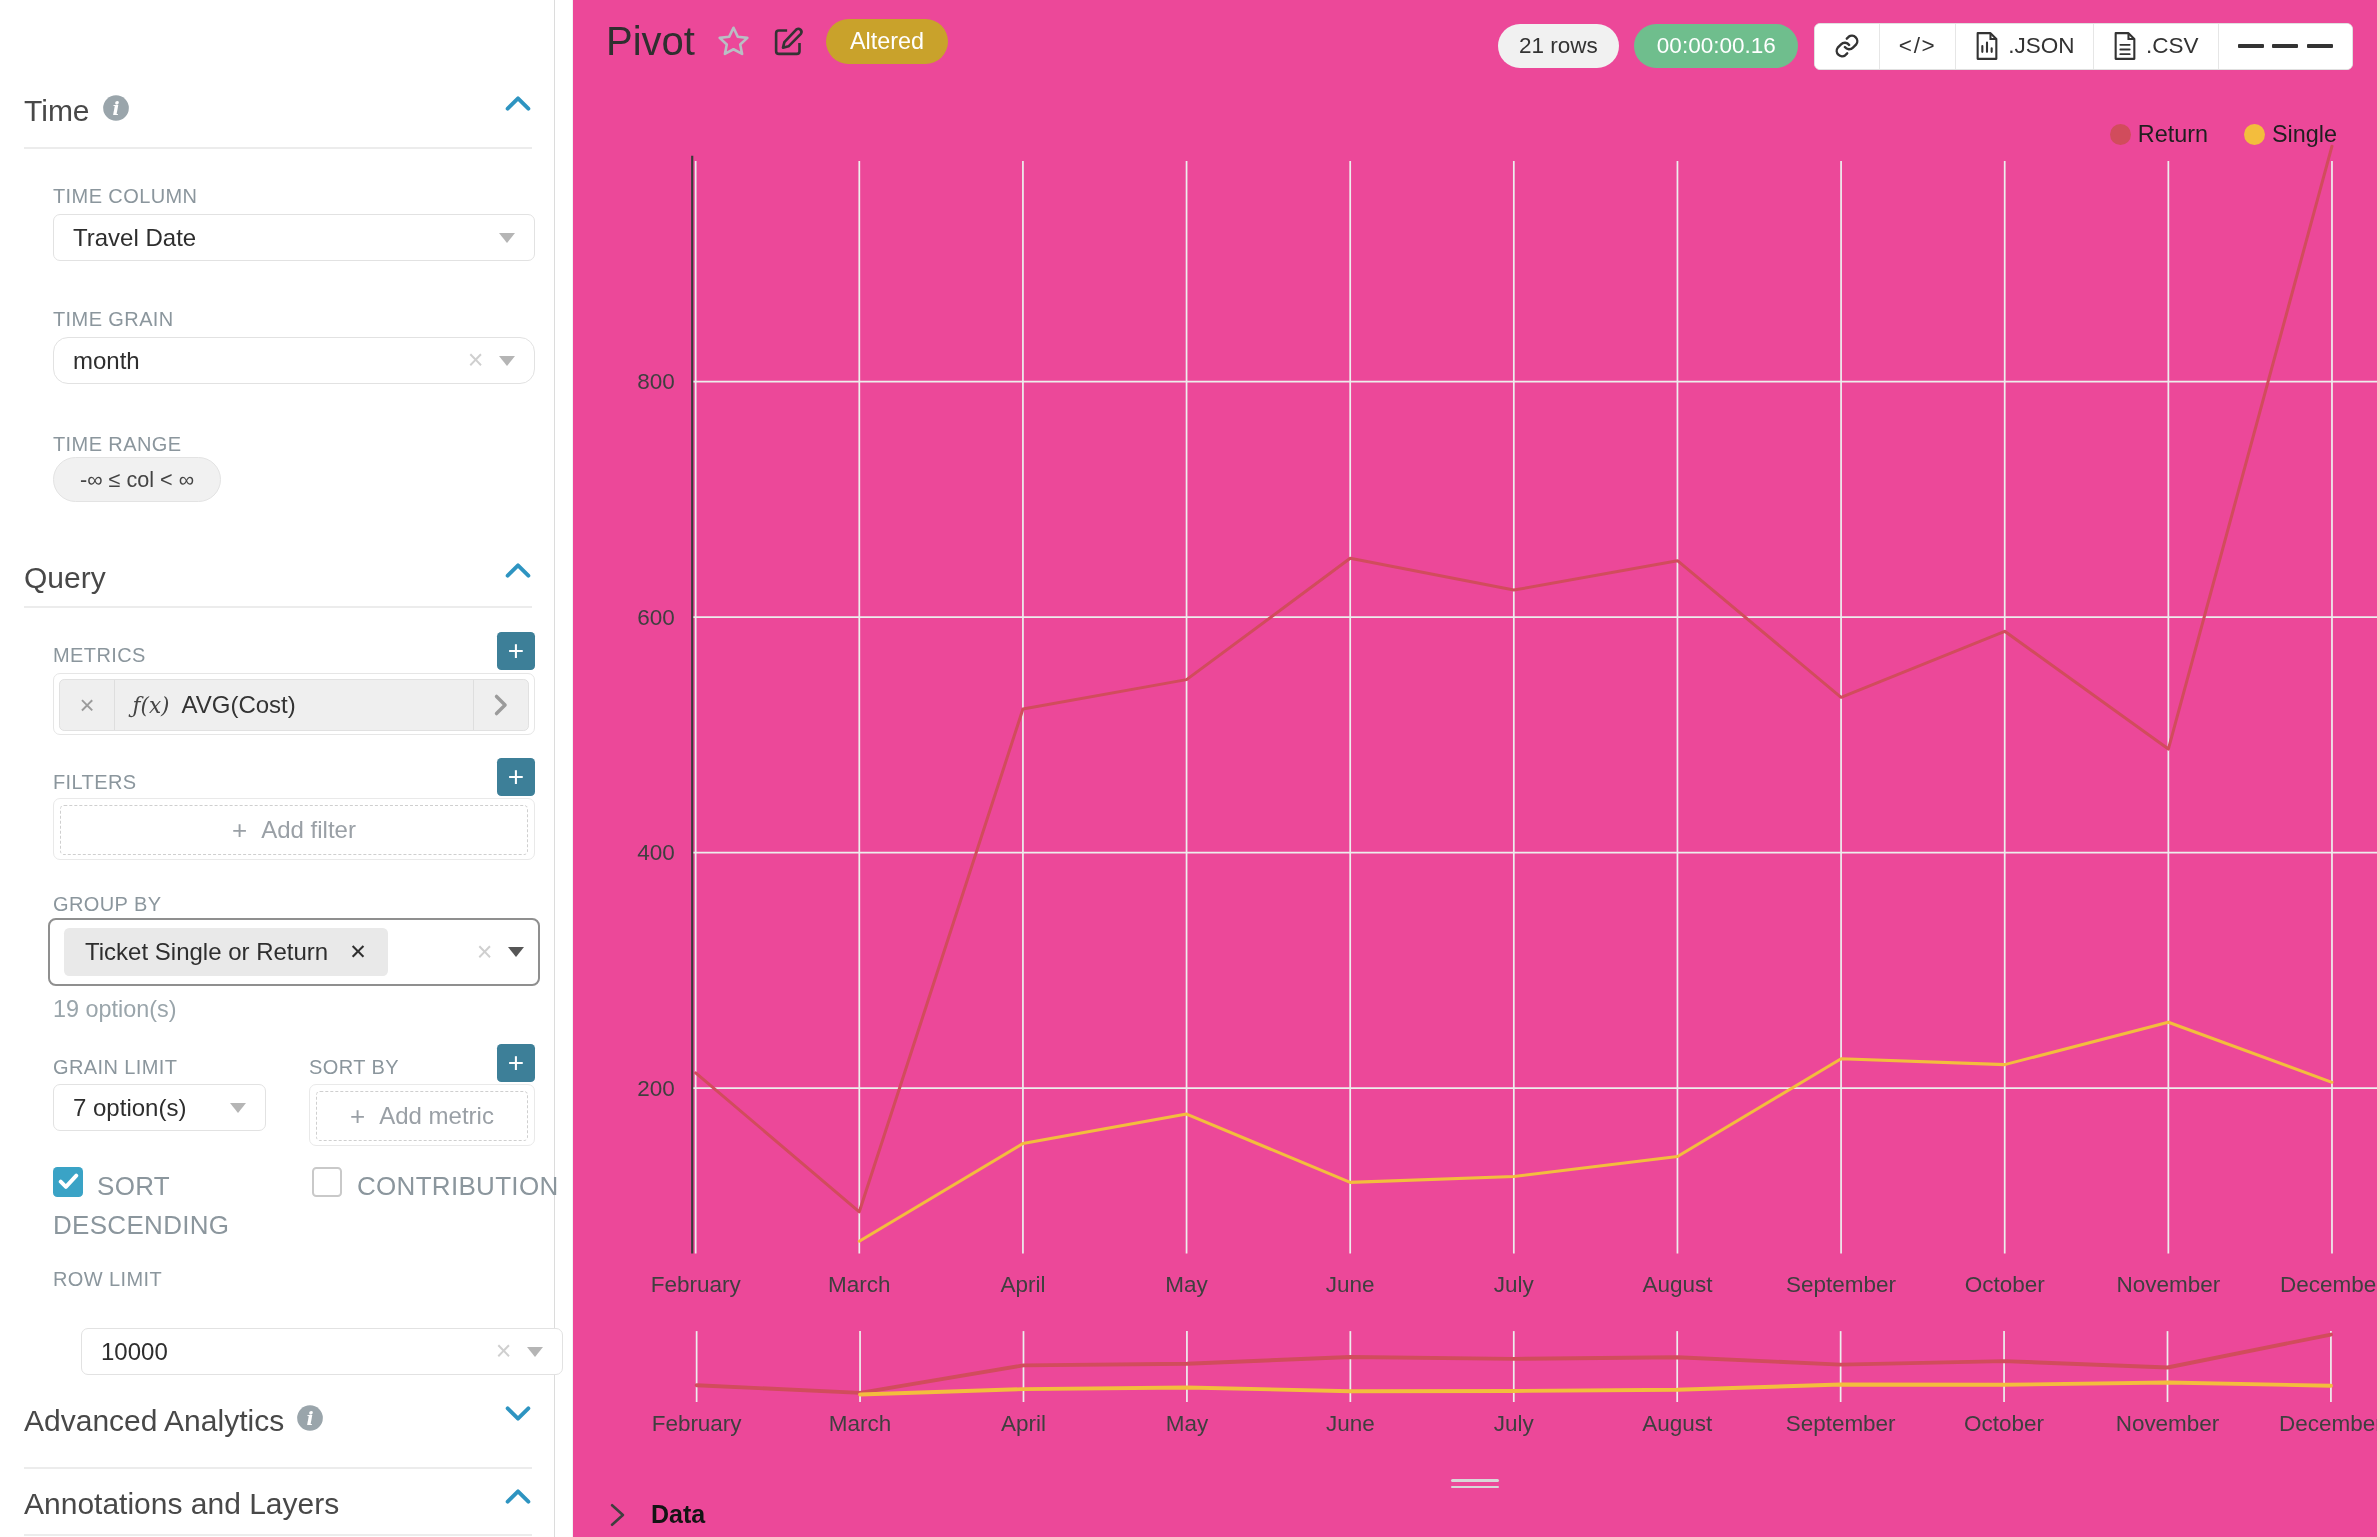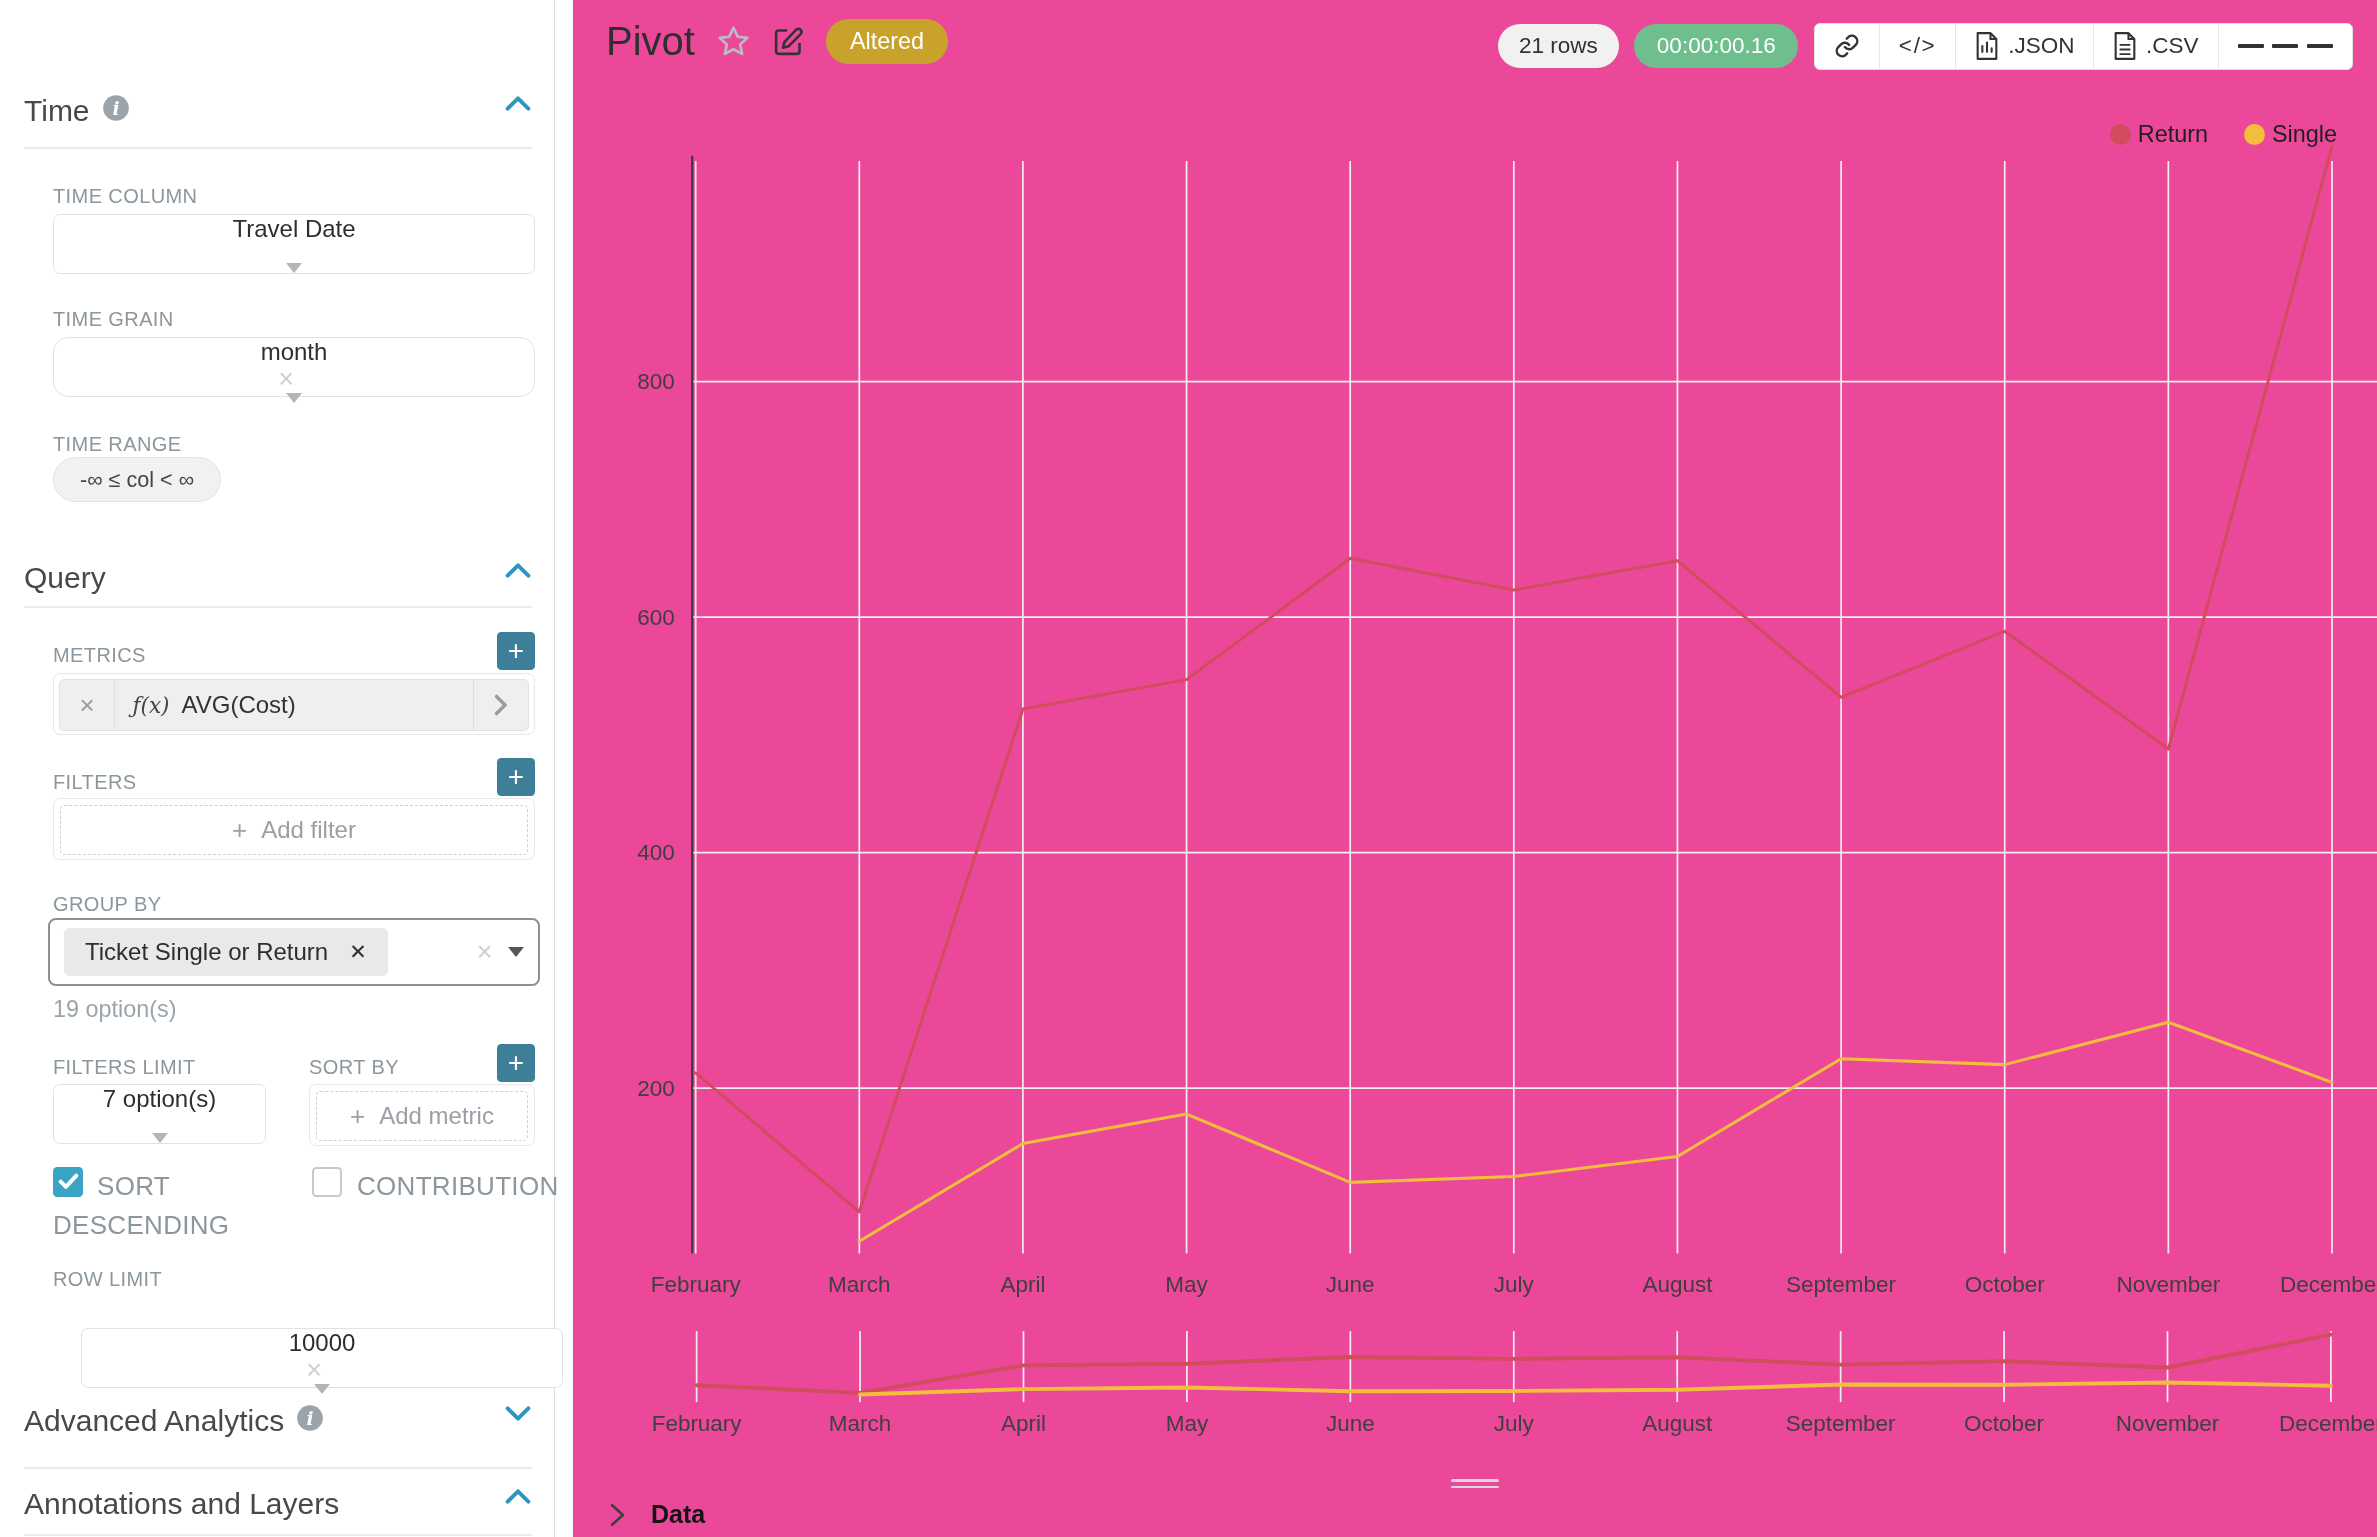--- a/index.html
+++ b/index.html
@@ -13,22 +13,22 @@
   .abs{position:absolute;box-sizing:border-box;}
   .btn-group{left:23.4px;top:12px;width:357px;height:55px;border:1.7px solid #2e7f9c;border-radius:7.8px;display:flex;overflow:hidden;background:#fff;}
   .tbtn{flex:1;display:flex;align-items:center;justify-content:center;gap:14px;background:none;border:none;cursor:pointer;
         color:#2e7f9c;font-size:25px;font-weight:bold;letter-spacing:0.9px;font-family:inherit;}
   .tbtn+.tbtn{border-left:1.7px solid #2e7f9c;}
   .shead{left:24px;right:22.5px;display:flex;align-items:flex-start;gap:12px;font-size:30px;color:#484848;}
   .shead .spacer{flex:1;}
   .sdiv{left:24px;right:22.5px;height:1.7px;background:#ececec;}
   .slabel{left:53px;font-size:20px;letter-spacing:0.4px;color:#8b969d;}
   .half-label{font-size:20px;letter-spacing:0.4px;color:#8b969d;}
-  .box{left:53px;width:482px;height:60px;border:1.7px solid #e2e2e2;border-radius:7px;background:#fff;
-       display:flex;align-items:center;padding:0 29px;font-size:24px;color:#2e2e2e;flex-direction:column;}
+  .box{left:53px;width:482px;height:47px;border:1.7px solid #e2e2e2;border-radius:7px;background:#fff;
+       display:flex;align-items:center;padding:0 19px;font-size:24px;color:#2e2e2e;}
   .box .grow{flex:1;}
   .clear-x{color:#cfcfcf;font-size:27px;line-height:1;margin-right:15.6px;}
   .tri-down{width:0;height:0;border-left:8.7px solid transparent;border-right:8.7px solid transparent;border-top:10.4px solid #b5b5b5;}
   .tri-down.dark{border-top-color:#565656;}
   .pill-range{left:53px;top:457px;height:45px;padding:0 26px;background:#f1f1f1;border:0.9px solid #e3e3e3;border-radius:24px;
        display:inline-flex;align-items:center;font-size:21.6px;color:#444;}
   .plusbtn{width:38px;height:38px;background:#3d7f98;border:none;border-radius:4.3px;color:#fff;font-size:28px;line-height:1;
        display:flex;align-items:center;justify-content:center;cursor:pointer;left:497px;}
   .metricbox{left:53px;top:673px;width:482px;height:62px;border:1.7px solid #e6e6e6;border-radius:7px;padding:5.2px;}
   .mpill{height:100%;background:#efefef;border:0.9px solid #e1e1e1;border-radius:5.2px;display:flex;align-items:center;font-size:24px;color:#333;}
@@ -145,21 +145,21 @@
   <div class="abs gbox">
     <span class="gpill">
       <span>Ticket Single or Return</span>
       <span class="gx">✕</span>
     </span>
     <span style="margin-left:auto;" class="clear-x">×</span>
     <span class="tri-down dark"></span>
   </div>
   <div class="abs hint" style="top:996px;">19 option(s)</div>
 
-  <div class="abs half-label" style="left:53px;top:1056px;">FILTERS LIMIT</div>
+  <div class="abs half-label" style="left:53px;top:1056px;">GRAIN LIMIT</div>
   <div class="abs half-label" style="left:309px;top:1056px;">SORT BY</div>
   <button class="abs plusbtn" style="top:1044px;">+</button>
   <div class="abs box" style="top:1084px;width:213px;">
     <span class="grow">7 option(s)</span>
     <span class="tri-down"></span>
   </div>
   <div class="abs dashbox" style="left:309px;top:1084px;width:226px;">
     <div class="dash-inner">
       <span class="plus">+</span>
       <span>Add metric</span>

